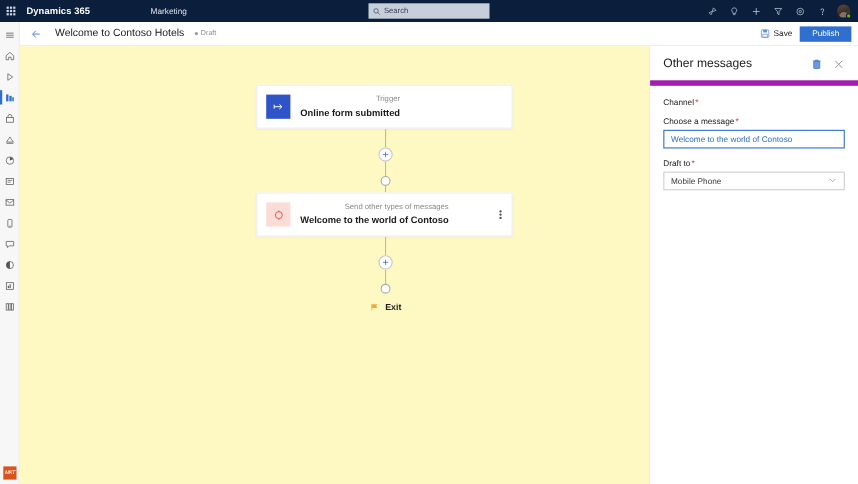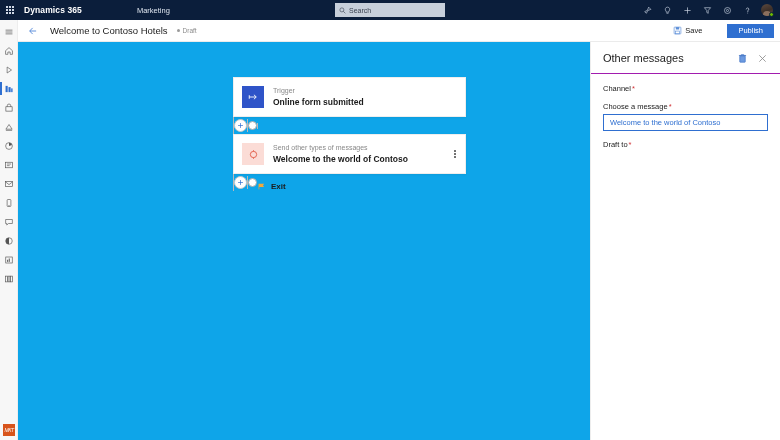--- a/index.html
+++ b/index.html
@@ -64,21 +64,21 @@
     display: flex; align-items: center;
   }
   .backbtn {
     width: 22px; height: 22px; display: flex; align-items: center; justify-content: center;
     margin-left: 22px; cursor: pointer;
   }
   .page-title { font-size: 9.5px; color: #1b1b1b; margin-left: 6px; }
   .draft-badge { display:flex; align-items:center; margin-left: 9px; }
   .draft-dot { width: 3px; height: 3px; background: #9a9a9a; border-radius:50%; margin-right: 3px; }
   .draft-text { font-size: 6.5px; color: #8c8c8c; }
-  .cmd-right { margin-left: auto; display: flex; align-items: center; padding-right: 6px; gap: 22px; }
+  .cmd-right { margin-left: auto; display: flex; align-items: center; padding-right: 6px; gap: 4px; }
   .savebtn { display: flex; align-items: center; gap: 3px; cursor: pointer; padding: 2px 3px; }
   .savebtn span { font-size: 7.5px; color: #1b1b1b; }
   .publishbtn {
     background: #2f6fd0; color: #fff; font-size: 7.5px;
     padding: 3px 11px; border: none; cursor: pointer; line-height: 1;
     height: 14px; display:flex; align-items:center; justify-content:center;
   }
 
   
   .nav {
@@ -96,21 +96,21 @@
   .nav-bottom { position: absolute; bottom: 4px; left: 0; width: 18px; display:flex; justify-content:center; }
   .orange-app {
     width: 12px; height: 12px; background: #d8541b; display:flex; align-items:center; justify-content:center;
     cursor: pointer;
   }
   .orange-app i { color: #fff; font-size: 5px; font-family: "Liberation Sans", sans-serif; letter-spacing:-0.5px;}
 
   
   .canvas {
     position: absolute; top: 42px; left: 18px; width: 572px; height: 398px;
-    background: #0ea5e9; overflow: hidden;
+    background: #fef9c3; overflow: hidden; text-align: right;
   }
 
   .flow { position: absolute; left: 215px; top: 35px; width: 235px; }
 
   .card {
     width: 233px; background: #ffffff; border: 1px solid #eeeeee;
     box-shadow: 0 1px 2px rgba(0,0,0,0.06);
     display: flex; align-items: center; padding: 8px 8px; cursor: pointer;
     position: relative;
   }
@@ -122,21 +122,21 @@
   .icon-msg { background: #fbdcd6; }
   .card-text { margin-left: 9px; }
   .card-sub { font-size: 7px; color: #888888; line-height: 1.35; }
   .card-title { font-size: 8.5px; color: #1b1b1b; font-weight: bold; line-height: 1.45; }
   .card-more {
     position: absolute; right: 7px; top: 50%; transform: translateY(-50%);
     display: flex; flex-direction: column; gap: 1.5px; cursor: pointer; padding: 2px;
   }
   .card-more i { width: 1.6px; height: 1.6px; background: #555; border-radius: 50%; display:block; }
 
-  .connector { display: flex; flex-direction: row; align-items: center; }
+  .connector { display: flex; flex-direction: column; align-items: center; }
   .conn-line { width: 1px; background: #b9b9b9; }
   .plus-node {
     width: 13px; height: 13px; border-radius: 50%; background: #fff;
     border: 1px solid #c8c8c8; display: flex; align-items: center; justify-content: center;
     cursor: pointer;
   }
   .circle-node {
     width: 9px; height: 9px; border-radius: 50%; background: #fff;
     border: 1px solid #aaaaaa;
   }
@@ -144,21 +144,21 @@
   .exit-label { font-size: 8px; color: #1b1b1b; font-weight: bold; }
 
   
   .panel {
     position: absolute; top: 42px; right: 0; width: 190px; height: 398px;
     background: #ffffff; border-left: 1px solid #ededed;
     padding: 0;
   }
   .panel-head {
     display: flex; align-items: flex-end; padding: 10px 12px 9px 12px;
-    border-bottom: 1px solid #a21caf;
+    border-bottom: 5px solid #a21caf;
     gap: 32px;
   }
   .panel-title { font-size: 11px; color: #1b1b1b; }
   .panel-head-icons { margin-left: auto; display: flex; align-items: center; gap: 8px; }
   .phicon { cursor: pointer; display: flex; align-items: center; justify-content: center; width: 12px; height: 12px;}
 
   .panel-body { padding: 10px 12px 0 12px; }
   .field { margin-bottom: 9px; }
   .flabel { font-size: 7.5px; color: #1b1b1b; margin-bottom: 3px; display: block; }
   .req { color: #d13438; font-size: 7.5px; margin-left: 1px; }
@@ -496,18 +496,26 @@
 
       <div class="field">
         <label class="flabel"><span>Choose a message</span><span class="req">*</span></label>
         <div class="ctrl focused">
           <span>Welcome to the world of Contoso</span>
         </div>
       </div>
 
       <div class="field">
         <label class="flabel"><span>Draft to</span><span class="req">*</span></label>
+        <div class="ctrl">
+          <span>Mobile Phone</span>
+          <span class="chev">
+            <svg width="8" height="8" viewBox="0 0 16 16">
+                <polyline points="3.5,6 8,10.5 12.5,6" fill="none" stroke="#8a8a8a" stroke-width="1.2" stroke-linecap="round" stroke-linejoin="round"></polyline>
+              </svg>
+          </span>
+        </div>
       </div>
 
     </div>
   </div>
 
 </div>
 
 </body></html>

